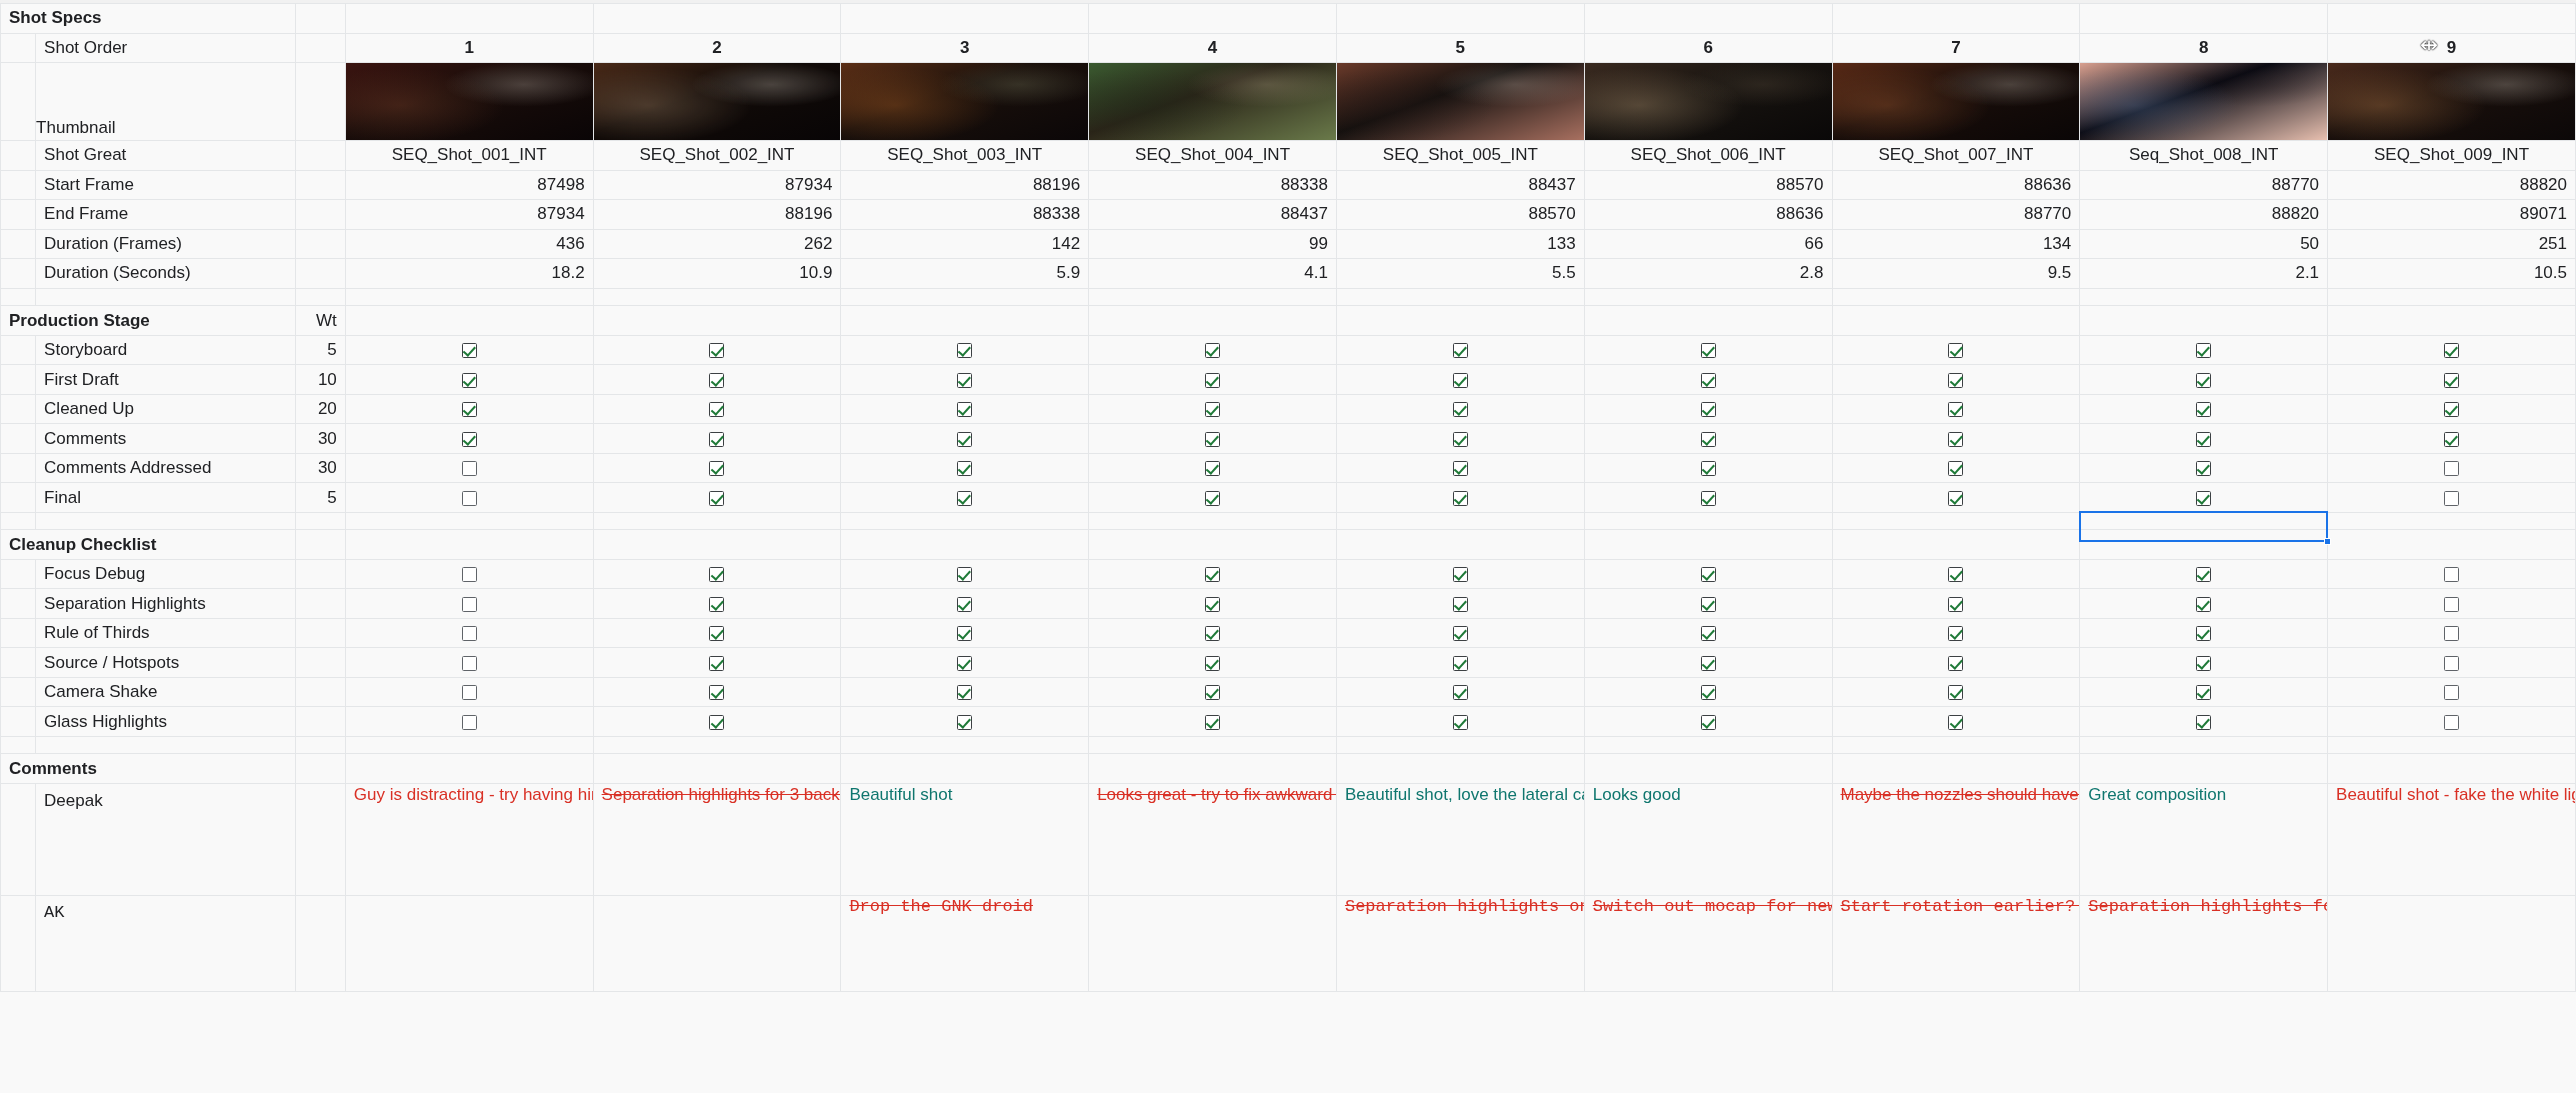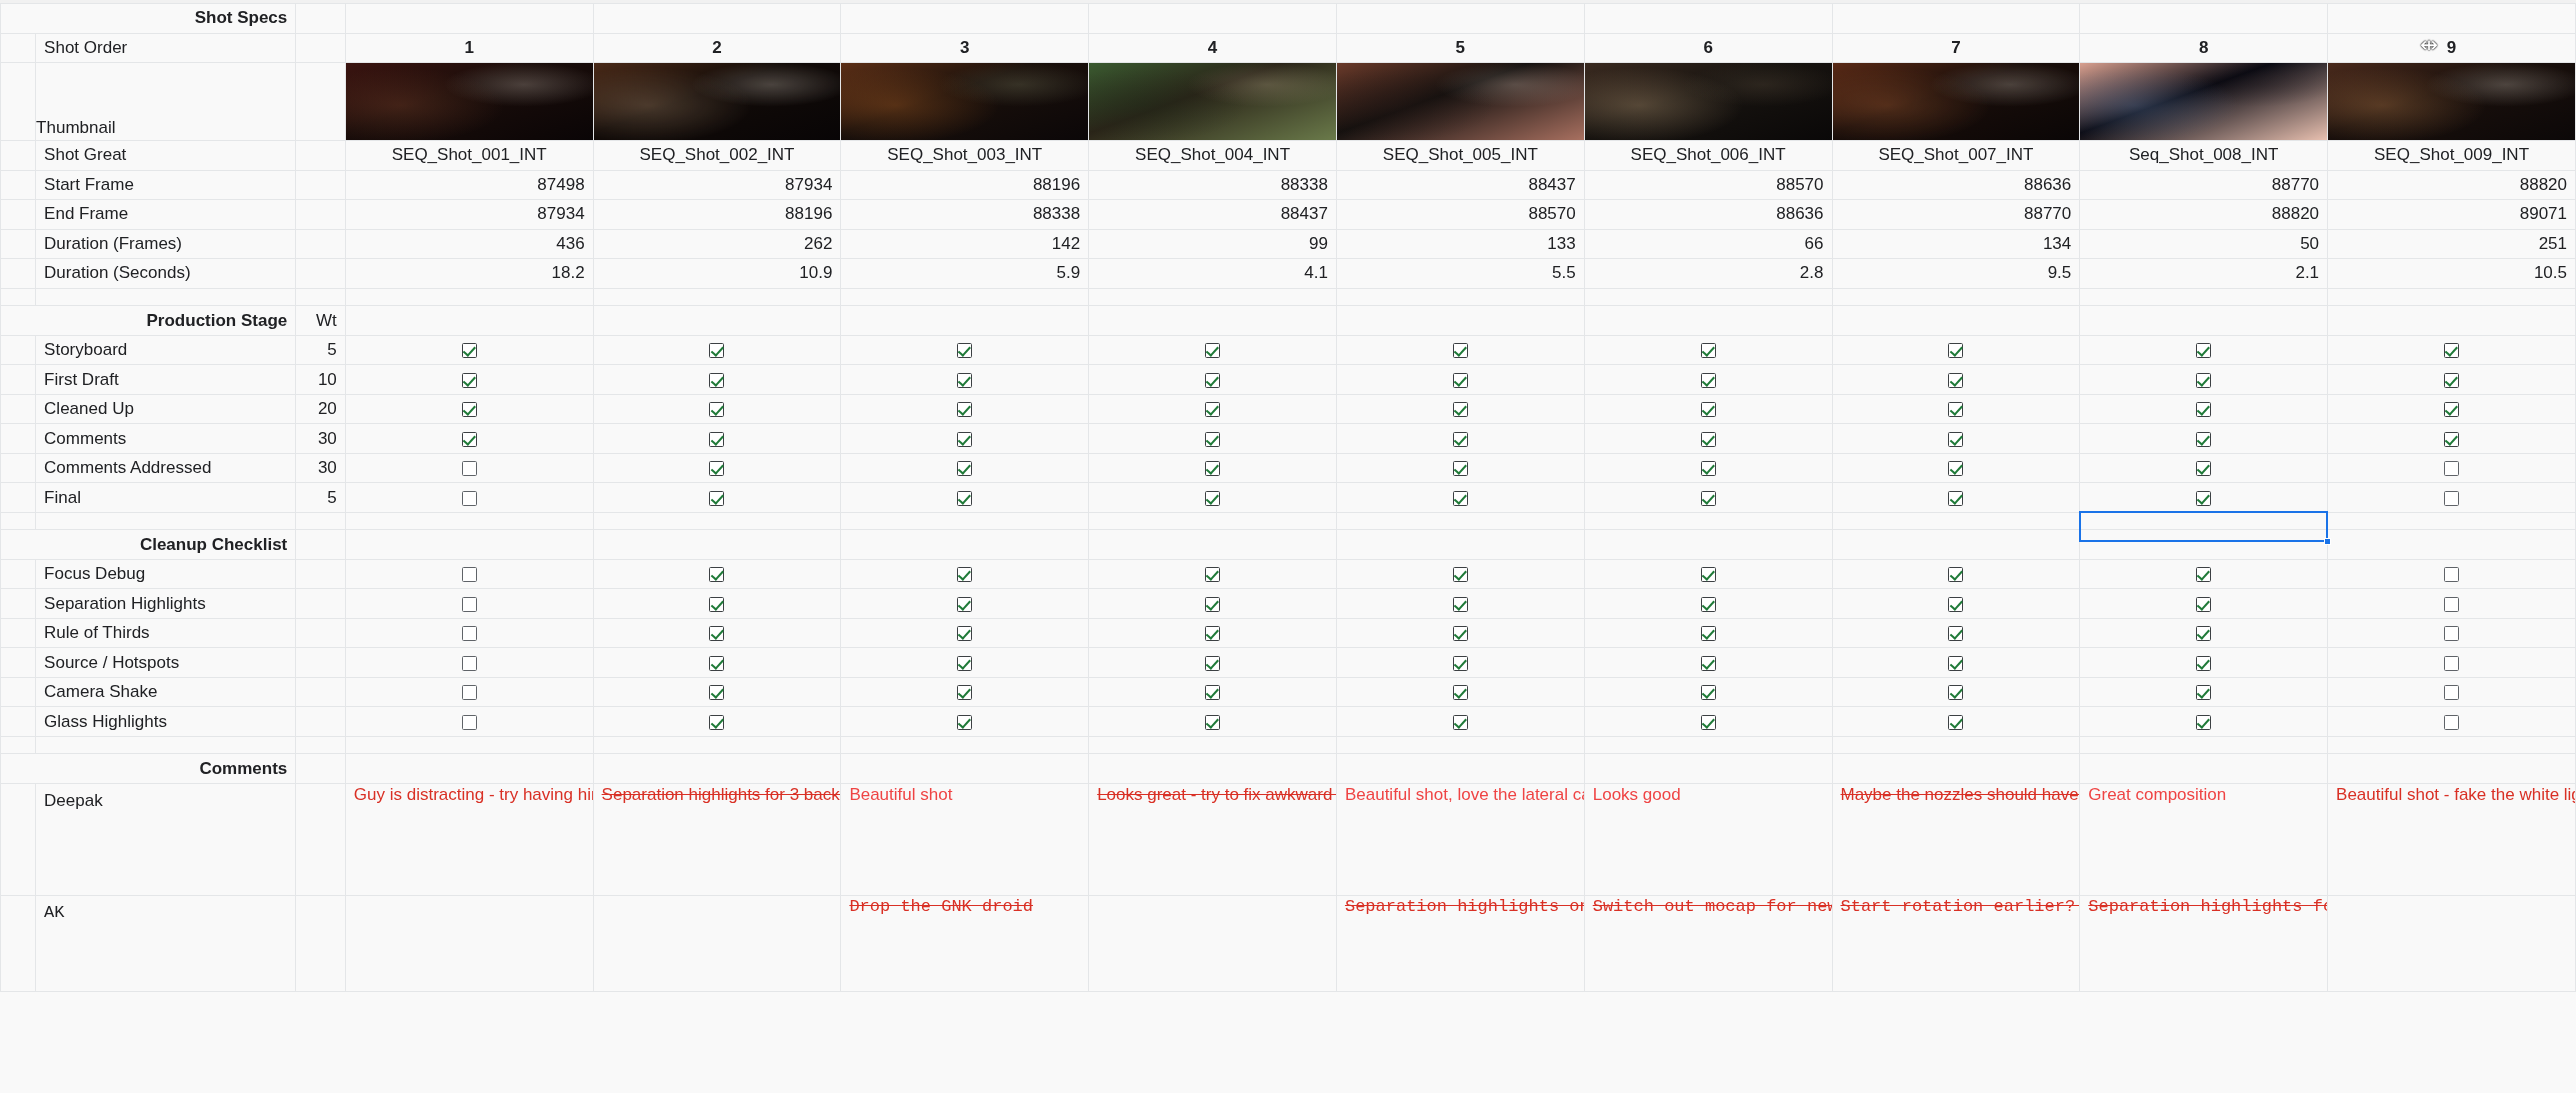--- a/index.html
+++ b/index.html
@@ -39,21 +39,21 @@
   td.colA { background: #f9f9f9; border-right-color: #e4e6e8; }
   td.colB { background: #f9f9f9; }
   td.colC { background: #f9f9f9; text-align: right; color: #c8cacd; font-size: 15px; }
 
   
   tr.section td { background: #f9f9f9; }
   td.section-title {
     font-weight: bold;
     font-size: 17.6px;
     color: #000;
-    text-align: right;
+    text-align: left;
     padding-left: 6.4px;
   }
   td.rowlabel {
     padding-left: 14.4px;
     color: #202124;
     font-size: 17px;
   }
   td.num { text-align: right; }
   td.ctr { text-align: center; }
 
@@ -92,21 +92,21 @@
   tr.cmt-deepak td { height: 112px; vertical-align: top; }
   tr.cmt-ak td { height: 96px; vertical-align: top; font-family: Liberation Mono, monospace; }
   td.cmtcell {
     white-space: normal;
     font-size: 15px;
     line-height: 1.32;
     padding: 7.2px 9.6px 0 9.6px;
     vertical-align: top;
   }
   .c-red { color: #d93025; }
-  .c-green { color: #ef4444; }
+  .c-green { color: #0f766e; }
   .strike { text-decoration: line-through; text-decoration-color: #d93025; }
 
   tr.spacer td { height: 17.6px; background: #f9f9f9; }
 
   
   .sel-box {
     position: absolute;
     border: 2.4px solid #1a73e8;
     pointer-events: none;
     z-index: 40;

